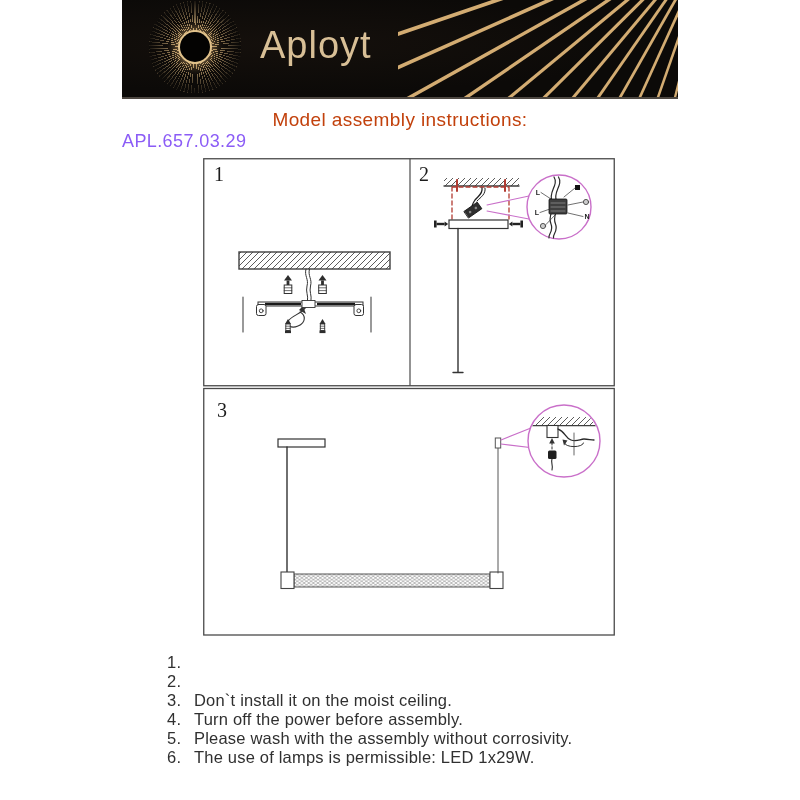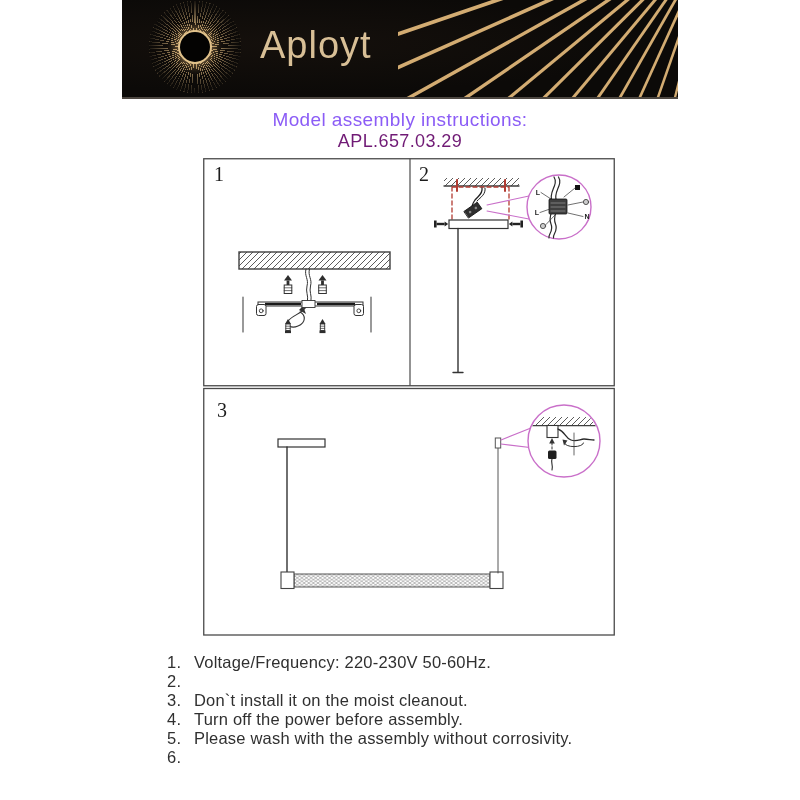--- a/index.html
+++ b/index.html
@@ -17,23 +17,23 @@
           background:radial-gradient(circle, rgba(13,10,8,0) 0 24%, rgba(13,10,8,.45) 44%, #0c0a08 74%);}
   .star-core{position:absolute;left:50%;top:50%;width:30px;height:30px;margin:-15px 0 0 -15px;
           border-radius:50%;background:#040302;
           box-shadow:0 0 0 2px rgba(230,198,142,.95), 0 0 10px 5px rgba(200,160,100,.55);}
   .brand{position:absolute;left:138px;top:24px;font-size:38px;color:#d8bf96;
          letter-spacing:1px;font-weight:400;}
   .fan{position:absolute;right:0;top:0;}
 
   
   .title{position:absolute;left:122px;top:109px;width:556px;text-align:center;
-         font-size:19px;color:#8b5cf6;letter-spacing:.4px;}
-  .model{position:absolute;left:122px;top:131px;width:556px;text-align:center;
-         font-size:18px;color:#701a75;letter-spacing:.4px;}
+         font-size:19px;color:#c2410c;letter-spacing:.4px;}
+  .model{position:absolute;left:122px;top:131px;width:556px;
+         font-size:18px;color:#8b5cf6;letter-spacing:.4px;}
 
   
   .diagram{position:absolute;left:203px;top:158px;}
 
   
   .instructions{position:absolute;left:167px;top:653px;margin:0;padding:0;list-style:none;
           font-size:16.5px;line-height:19px;color:#303030;letter-spacing:.2px;}
   .ins-row{display:flex;}
   .ins-num{width:27px;flex:none;}
 </style>
@@ -226,34 +226,34 @@
         <line x1="371" y1="275" x2="371" y2="297" stroke="#555" stroke-width="0.9"></line>
         <path d="M361.5,285 a9.5,3.6 0 1 0 19,0" stroke="#333" stroke-width="1" fill="none"></path>
         <polygon points="359.5,281.5 364.5,282.5 361,287.5" fill="#333"></polygon>
       </g>
     </g>
   </svg>
 
   <ol class="instructions">
     <li class="ins-row">
       <span class="ins-num">1.</span>
-      <span class="ins-text">Voltage/Frequency: 220-230V 50-60Hz.</span>
     </li>
     <li class="ins-row">
       <span class="ins-num">2.</span>
     </li>
     <li class="ins-row">
       <span class="ins-num">3.</span>
-      <span class="ins-text">Don`t install it on the moist cleanout.</span>
+      <span class="ins-text">Don`t install it on the moist ceiling.</span>
     </li>
     <li class="ins-row">
       <span class="ins-num">4.</span>
       <span class="ins-text">Turn off the power before assembly.</span>
     </li>
     <li class="ins-row">
       <span class="ins-num">5.</span>
       <span class="ins-text">Please wash with the assembly without corrosivity.</span>
     </li>
     <li class="ins-row">
       <span class="ins-num">6.</span>
+      <span class="ins-text">The use of lamps is permissible: LED 1x29W.</span>
     </li>
   </ol>
 </div>
 
 </body></html>

